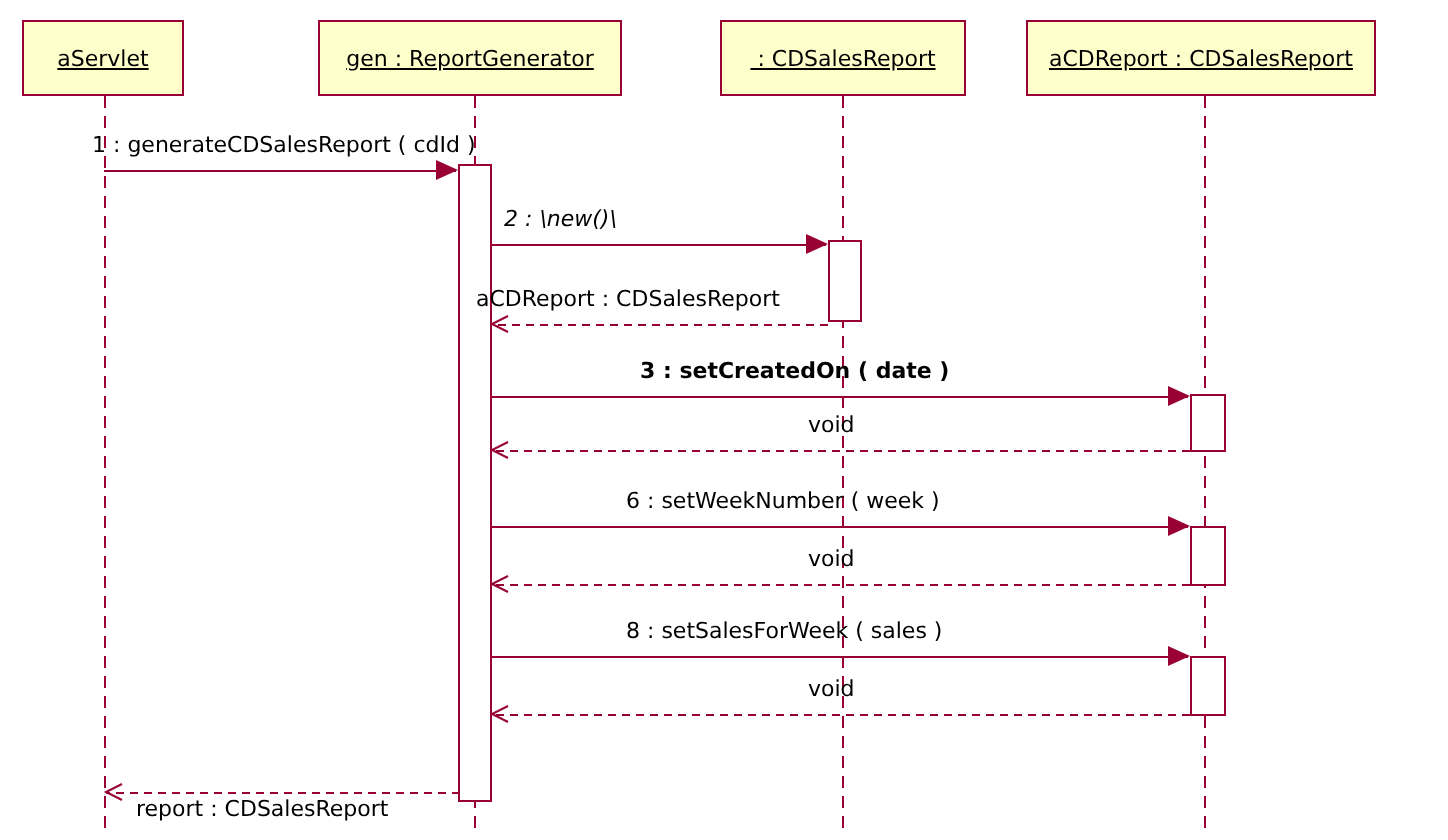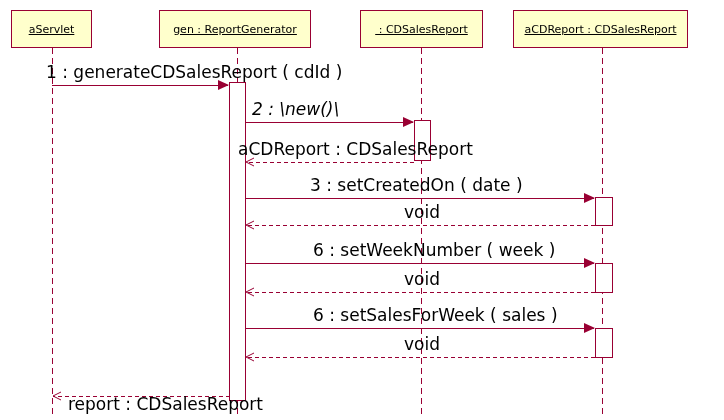--- a/index.html
+++ b/index.html
@@ -16,21 +16,21 @@
     box-sizing:border-box;
     background:#ffffcc;
     border:1px solid #990033;
     display:flex;align-items:center;justify-content:center;
     font-size:11px;color:#000000;
     white-space:pre;
   }
   .head span{text-decoration:underline;}
   .msg-label{
     position:absolute;
-    font-size:17px;line-height:13px;color:#000000;
+    font-size:11px;line-height:13px;color:#000000;
     white-space:pre;
   }
 </style>
 </head>
 <body>
 
 <div id="canvas">
   <svg id="diagram-svg" width="724" height="420" viewBox="0 0 724 420">
       <line x1="52.5" y1="48" x2="52.5" y2="416" stroke="#990033" stroke-width="1" stroke-dasharray="6,4"></line>
       <line x1="237.5" y1="48" x2="237.5" y2="416" stroke="#990033" stroke-width="1" stroke-dasharray="6,4"></line>
@@ -73,21 +73,21 @@
     <span> : CDSalesReport</span>
   </div>
   <div class="head" style="left: 513px; top: 10px; width: 175px; height: 38px;">
     <span>aCDReport : CDSalesReport</span>
   </div>
 
   <div id="labels">
       <div class="msg-label" style="left: 46px; top: 66px;">1 : generateCDSalesReport ( cdId )</div>
       <div class="msg-label" style="left: 252px; top: 103px; font-style: italic;">2 : \new()\</div>
       <div class="msg-label" style="left: 238px; top: 143px;">aCDReport : CDSalesReport</div>
-      <div class="msg-label" style="left: 310px; top: 179px;">3 : setCreatedOn ( date )</div>
+      <div class="msg-label" style="left: 320px; top: 179px; font-weight: bold;">3 : setCreatedOn ( date )</div>
       <div class="msg-label" style="left: 404px; top: 206px;">void</div>
       <div class="msg-label" style="left: 313px; top: 244px;">6 : setWeekNumber ( week )</div>
       <div class="msg-label" style="left: 404px; top: 273px;">void</div>
-      <div class="msg-label" style="left: 313px; top: 309px;">6 : setSalesForWeek ( sales )</div>
+      <div class="msg-label" style="left: 313px; top: 309px;">8 : setSalesForWeek ( sales )</div>
       <div class="msg-label" style="left: 404px; top: 338px;">void</div>
       <div class="msg-label" style="left: 68px; top: 398px;">report : CDSalesReport</div>
     </div>
 </div>
 
 </body></html>

